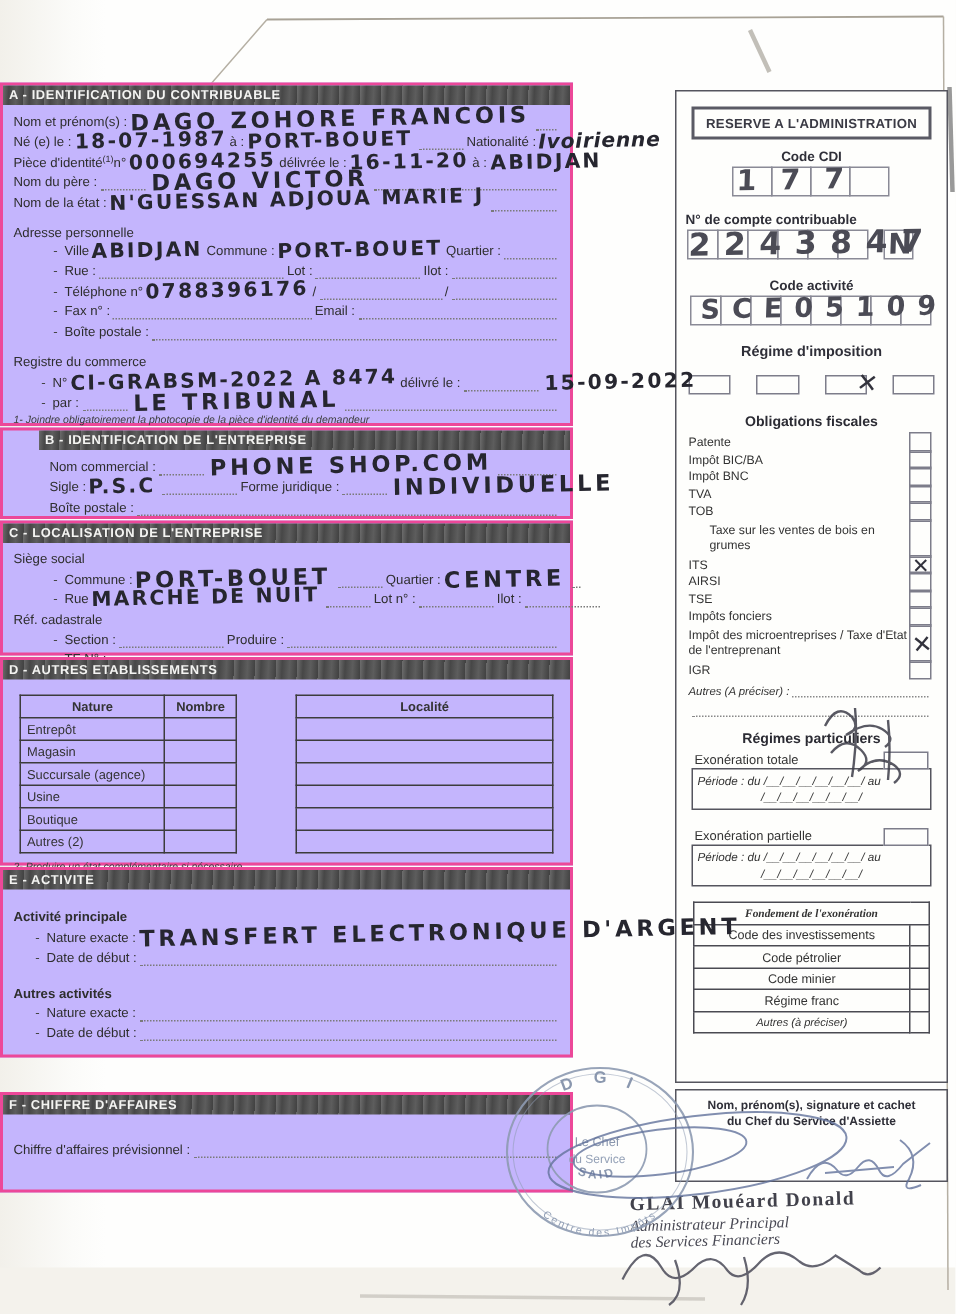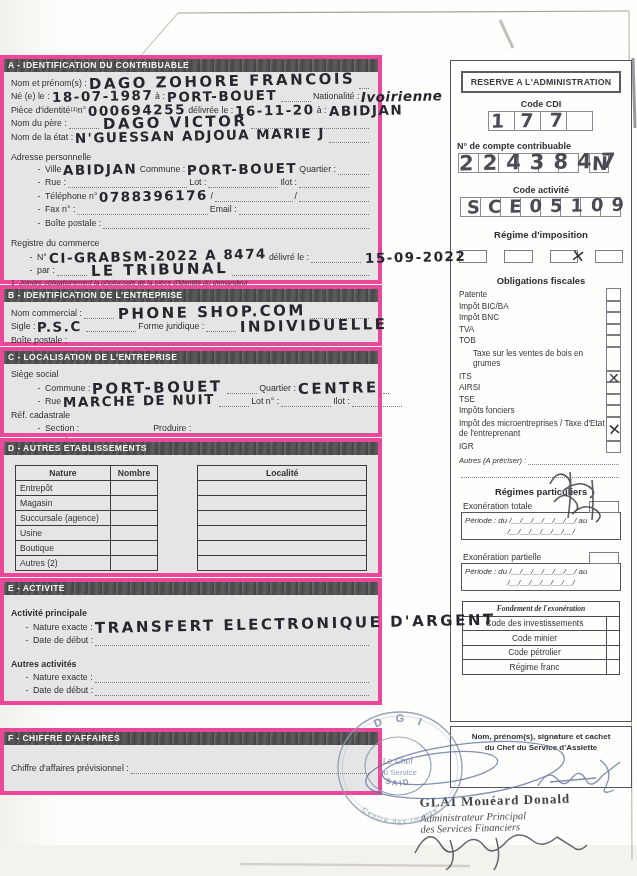--- a/index.html
+++ b/index.html
@@ -9,21 +9,21 @@
     background:#fbfaf7;
     position:relative; overflow:hidden; color:#333;
   }
   .paper {
     position:absolute; left:0; top:0; width:637px; height:876px;
     background:linear-gradient(90deg,#f2f0ea 0px,#fbfbf9 48px,#fefefd 70px),
                #fefefd;
   }
   .bottomband { position:absolute; left:0; top:845px; width:637px; height:31px;
     background:#f4f2ec; }
-  .secbox { border:4px solid #ec4899; background:#e5e5e5; position:absolute; left:0; width:382px; }
+  .secbox { border:2px solid #ec4899; background:#c4b5fd; position:absolute; left:0; width:382px; }
   .sechdr {
     background:repeating-linear-gradient(93deg,#6b6b6b 0,#474747 4px,#5d5d5d 9px,#424242 14px);
     color:#f4f4f2; font-weight:bold; font-size:8.6px; letter-spacing:.4px;
     padding:2px 5px 2px 4px; height:13px; line-height:9px;
   }
   .secbody { padding:2px 7px 3px 7px; }
   .fline { display:flex; align-items:flex-end; height:13.4px; font-size:8.8px; color:#2e2e2e; overflow:visible; white-space:nowrap; }
   .fline.tall { height:15px; }
   .lbl { flex:0 0 auto; padding-bottom:1px; }
   .sup { font-size:6px; vertical-align:super; padding-bottom:4px; }
@@ -226,21 +226,21 @@
         <span class="dash">-</span>
       <span class="lbl">par :</span>
       <span class="dots fx30"></span>
       <span class="hw big">LE TRIBUNAL</span>
       <span class="dots"></span>
     </div>
     <div class="foot">1- Joindre obligatoirement la photocopie de la pièce d'identité du demandeur</div>
   </div>
 </div>
 
-<div class="secbox" style="top:285px;height:61px;">
+<div class="secbox" style="top:285px;height:61px;padding-left:24px;">
   <div class="sechdr">B - IDENTIFICATION DE L'ENTREPRISE</div>
   <div class="secbody">
     <div class="fline tall">
       <span class="lbl">Nom commercial :</span>
       <span class="dots fx30"></span>
       <span class="hw big">PHONE SHOP.COM</span>
       <span class="dots"></span>
     </div>
     <div class="fline">
       <span class="lbl">Sigle :</span>
@@ -548,29 +548,33 @@
     <table class="fond">
       <tbody>
           <tr>
             <td class="hd" colspan="2">Fondement de l'exonération</td>
           </tr>
       <tr>
             <td>Code des investissements</td>
             <td class="chk"></td>
           </tr>
       <tr>
+            <td>Code pétrolier</td>
+            <td class="chk"></td>
+          </tr>
+      <tr>
             <td>Code minier</td>
             <td class="chk"></td>
           </tr>
       <tr>
-            <td>Code pétrolier</td>
+            <td>Régime franc</td>
             <td class="chk"></td>
           </tr>
       <tr>
-            <td>Régime franc</td>
+            <td class="oth">Autres (à préciser)</td>
             <td class="chk"></td>
           </tr>
     </tbody>
       </table>
   </div>
 </div>
 
 <div class="sigbox">
   <div>Nom, prénom(s), signature et cachet</div>
   <div>du Chef du Service d'Assiette</div>

